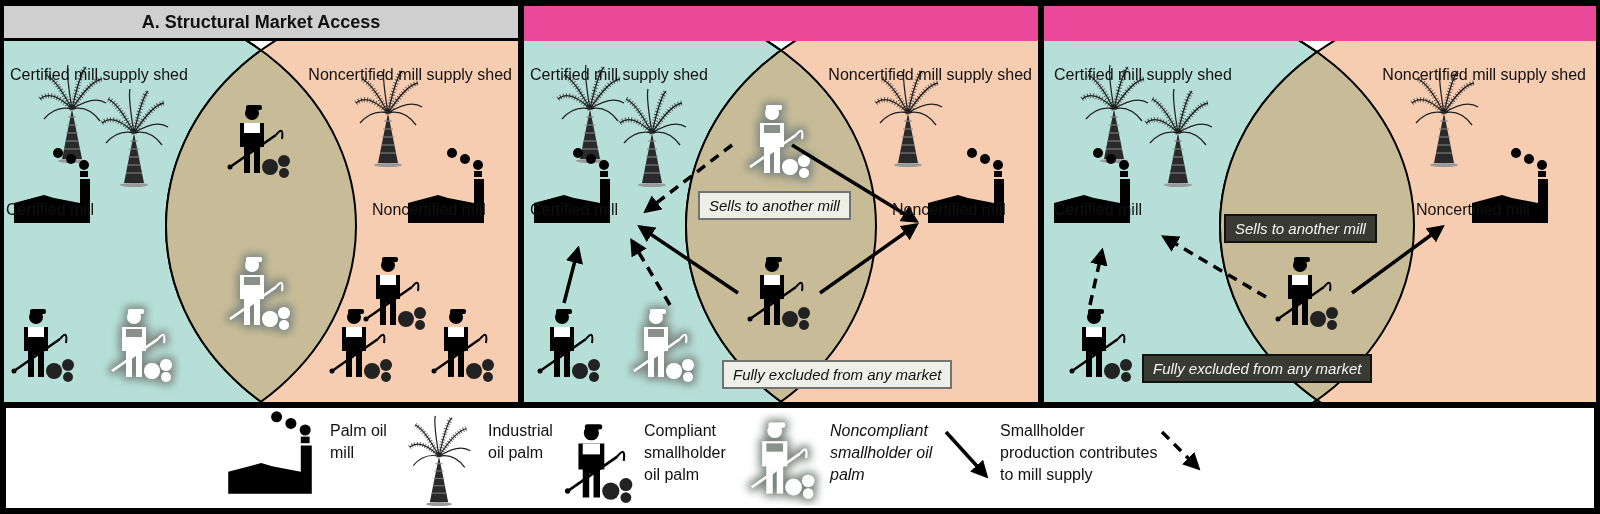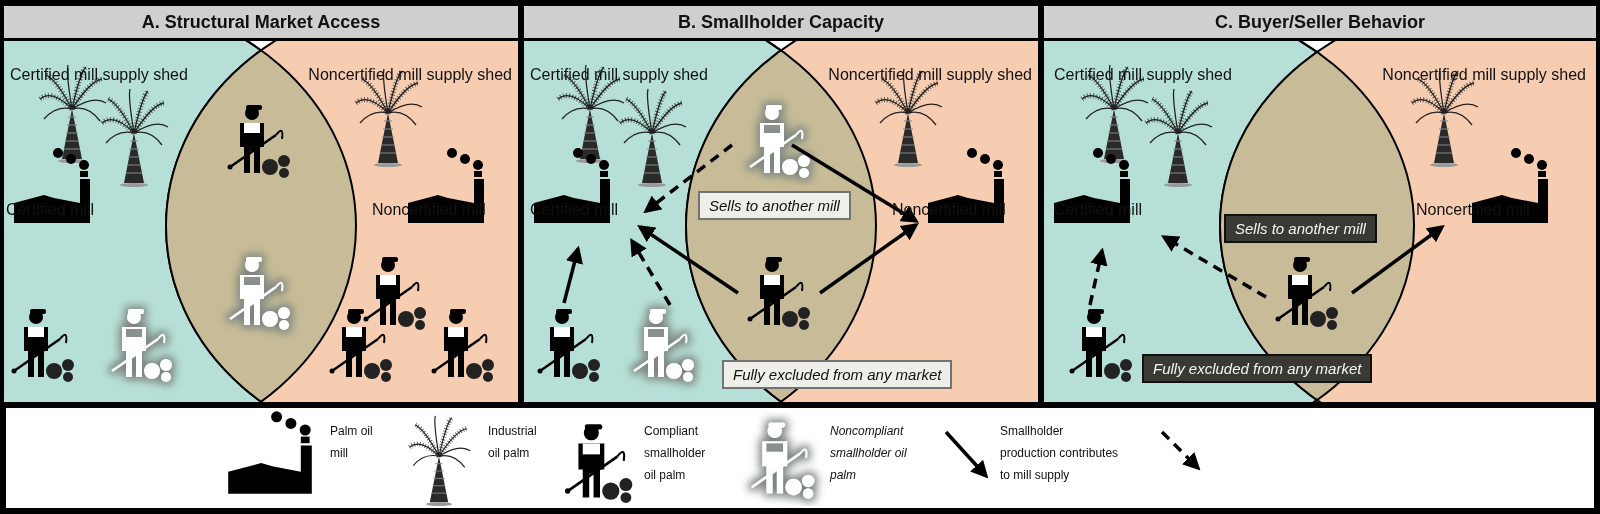--- a/index.html
+++ b/index.html
@@ -11,21 +11,21 @@
                  font-weight: bold; font-size: 18px; color: #111; z-index: 3; }
   .panel-body { position: absolute; left: 0; right: 0; top: 35px; bottom: 0; }
   .panel-body svg { position: absolute; left: 0; top: 0; width: 100%; height: 100%; }
   .lbl { position: absolute; font-size: 16px; color: #111; white-space: nowrap; z-index: 2; margin-top: 16px; }
   .box { position: absolute; font-style: italic; font-size: 15px; white-space: nowrap; padding: 4px 9px;
          border: 2px solid #737373; z-index: 2; }
   .box.light { background: #efefe9; color: #111; }
   .box.dark { background: #3a3a35; color: #f3f3f3; border-color: #111; }
   .legend { position: absolute; left: 6px; right: 6px; top: 408px; height: 100px; background: #fff; }
   .legend svg.icon { position: absolute; }
-  .legend .ltxt { position: absolute; font-size: 12px; line-height: 22px; color: #111; white-space: pre-line; }
+  .legend .ltxt { position: absolute; font-size: 16px; line-height: 22px; color: #111; white-space: pre-line; }
 </style>
 </head>
 <body>
 
 <svg width="0" height="0" style="position:absolute">
   <defs>
 
     <g id="mill">
       <circle cx="44" cy="4" r="5" fill="#000"></circle>
         <circle cx="57" cy="10" r="5" fill="#000"></circle>
@@ -108,21 +108,20 @@
       <use href="#farmer" x="432" y="268"></use>
     </svg>
     <div class="lbl" style="left:6px; top:9px;">Certified mill supply shed</div>
     <div class="lbl" style="right:6px; top:9px;">Noncertified mill supply shed</div>
     <div class="lbl" style="left:2px; top:144px;">Certified mill</div>
     <div class="lbl" style="left:368px; top:144px;">Noncertified mill</div>
   </div>
 </div>
 
 <div class="panel" style="left:524px; width:514px;">
-  <div class="panel-title">B. Smallholder Capacity</div>
   <div class="panel-body">
     <svg viewBox="0 0 514 361" preserveAspectRatio="none">
       <rect width="514" height="361" fill="#fff"></rect>
       <ellipse cx="90" cy="185" rx="262" ry="228" fill="#b6e0d7" stroke="#000" stroke-width="2"></ellipse>
       <ellipse cx="424" cy="185" rx="262" ry="228" fill="#f7cdb2" stroke="#000" stroke-width="2"></ellipse>
       <clipPath id="clipB">
           <ellipse cx="90" cy="185" rx="262" ry="228"></ellipse>
         </clipPath>
       <ellipse cx="424" cy="185" rx="262" ry="228" fill="#c7bc97" stroke="#000" stroke-width="2" clip-path="url(#clipB)"></ellipse>
       <ellipse cx="90" cy="185" rx="262" ry="228" fill="none" stroke="#000" stroke-width="2"></ellipse>
@@ -147,21 +146,20 @@
     <div class="lbl" style="left:6px; top:9px;">Certified mill supply shed</div>
     <div class="lbl" style="right:6px; top:9px;">Noncertified mill supply shed</div>
     <div class="lbl" style="left:6px; top:144px;">Certified mill</div>
     <div class="lbl" style="left:368px; top:144px;">Noncertified mill</div>
     <div class="box light" style="left:174px; top:150px;">Sells to another mill</div>
     <div class="box light" style="left:198px; top:319px;">Fully excluded from any market</div>
   </div>
 </div>
 
 <div class="panel" style="left:1044px; width:552px;">
-  <div class="panel-title">C. Buyer/Seller Behavior</div>
   <div class="panel-body">
     <svg viewBox="0 0 552 361" preserveAspectRatio="none">
       <rect width="552" height="361" fill="#fff"></rect>
       <ellipse cx="96" cy="185" rx="274" ry="228" fill="#b6e0d7" stroke="#000" stroke-width="2"></ellipse>
       <ellipse cx="450" cy="185" rx="274" ry="228" fill="#f7cdb2" stroke="#000" stroke-width="2"></ellipse>
       <clipPath id="clipC">
           <ellipse cx="96" cy="185" rx="274" ry="228"></ellipse>
         </clipPath>
       <ellipse cx="450" cy="185" rx="274" ry="228" fill="#c7bc97" stroke="#000" stroke-width="2" clip-path="url(#clipC)"></ellipse>
       <ellipse cx="96" cy="185" rx="274" ry="228" fill="none" stroke="#000" stroke-width="2"></ellipse>

